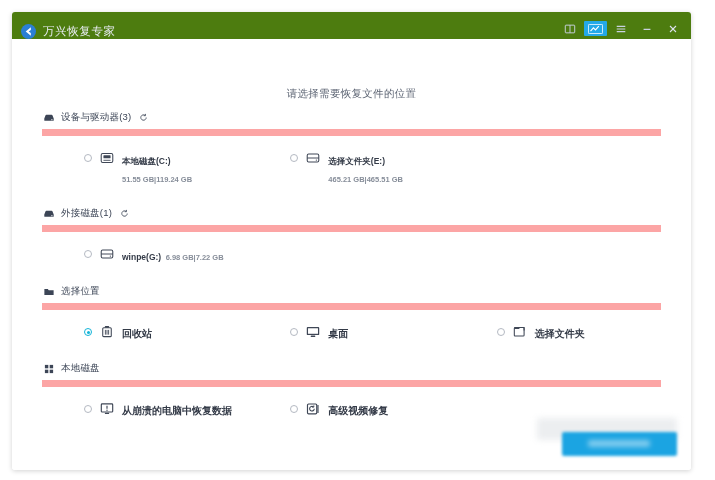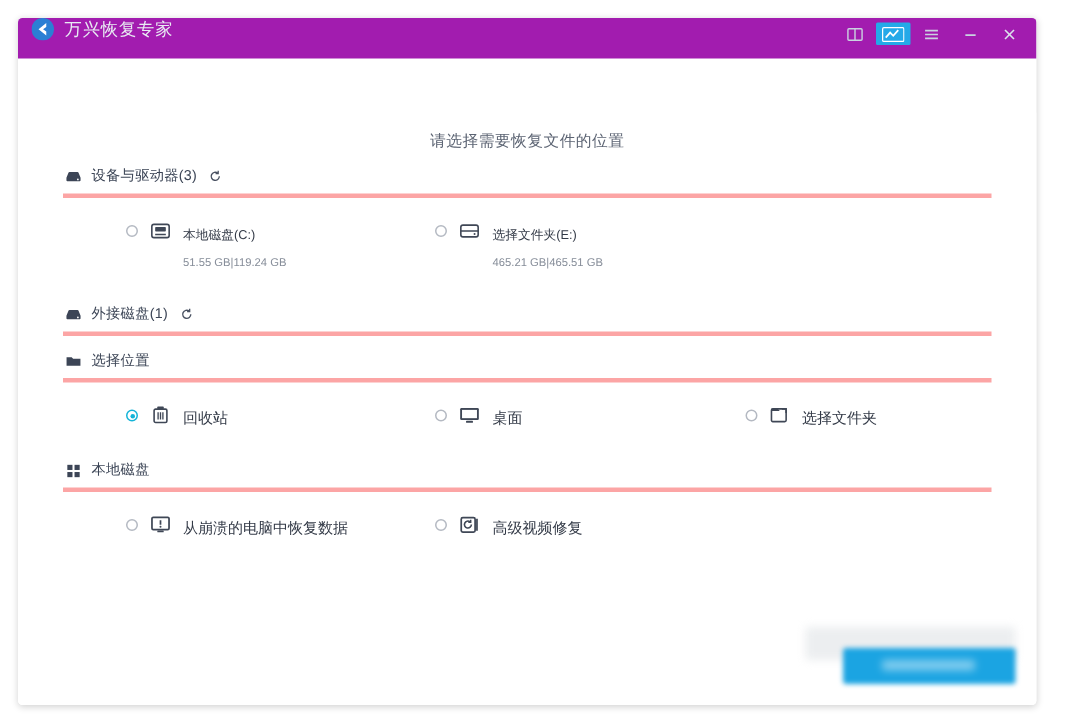--- a/index.html
+++ b/index.html
@@ -16,23 +16,23 @@
     background: #ffffff;
     border-radius: 3px;
     box-shadow: 0 1px 5px rgba(0,0,0,0.18);
     overflow: hidden;
     display: flex;
     flex-direction: column;
   }
   
   .titlebar {
     height: 27px;
-    background: #a21caf;
+    background: #4d7c0f;
     display: flex;
-    align-items: flex-start;
+    align-items: flex-end;
     padding: 0 6px 0 9px;
     flex: 0 0 auto;
   }
   .brand { display: flex; align-items: center; gap: 7px; }
   .logo-mark {
     width: 15px; height: 15px;
     position: relative;
     display: block;
   }
   .logo-mark svg { display: block; }
@@ -73,21 +73,21 @@
     color: #5c6473;
     padding: 12px 0 10px 0;
     letter-spacing: 0.3px;
   }
   .section { padding: 0 30px; }
   .section-head {
     display: flex;
     align-items: center;
     gap: 6px;
     padding-bottom: 5px;
-    border-bottom: 3px solid #fca5a5;
+    border-bottom: 7px solid #fca5a5;
     margin-bottom: 2px;
   }
   .section-icon {
     width: 13px; height: 13px;
     display: flex; align-items: center; justify-content: center;
     color: #3c4556;
   }
   .section-icon svg { display: block; }
   .section-title {
     font-size: 9.5px;
@@ -104,20 +104,21 @@
   .opt-grid {
     display: grid;
     grid-template-columns: 1fr 1fr 1fr;
     padding: 8px 0 8px 0;
   }
   .opt {
     display: flex;
     align-items: flex-start;
     gap: 7px;
     padding: 3px 6px 3px 42px;
+    font-weight: bold;
   }
   .radio {
     width: 8px; height: 8px;
     border: 1px solid #b4b9c2;
     border-radius: 50%;
     flex: 0 0 auto;
     margin-top: 5px;
     background: #fff;
     position: relative;
   }
@@ -330,20 +331,41 @@
           </svg>
         </span>
         <span class="section-title">外接磁盘(1)</span>
         <span class="refresh-icon">
           <svg viewBox="0 0 12 12" width="9" height="9">
             <path d="M9.6 6 A3.6 3.6 0 1 1 8.2 3.2" fill="none" stroke="#4a5262" stroke-width="1.2"></path>
             <path d="M8.6 1.2 L8.6 3.6 L6.3 3.6" fill="none" stroke="#4a5262" stroke-width="1.2"></path>
           </svg>
         </span>
       </div>
+      <div class="opt-grid">
+        <div class="opt">
+          <span class="radio"></span>
+          <span class="opt-icon">
+            <svg viewBox="0 0 18 18" width="16" height="16">
+              <rect x="2.5" y="4.6" width="13" height="8.8" rx="1.6" fill="none" stroke="#3f4756" stroke-width="1.2"></rect>
+              <line x1="2.5" y1="9" x2="15.5" y2="9" stroke="#3f4756" stroke-width="1.1"></line>
+              <circle cx="12.8" cy="11.3" r="0.75" fill="#3f4756"></circle>
+            </svg>
+          </span>
+          <span class="drive-body">
+            <span class="drive-name">winpe(G:)</span>
+            <span class="bar-track">
+              <span class="bar-fill" style="width:4%"></span>
+            </span>
+            <span class="drive-size">6.98 GB|7.22 GB</span>
+          </span>
+        </div>
+        <div></div>
+        <div></div>
+      </div>
     </div>
 
     <div class="section blk">
       <div class="section-head">
         <span class="section-icon">
           <svg viewBox="0 0 14 14" width="12" height="12">
             <path d="M1.6 3.6 L5.6 3.6 L6.7 4.9 L12.4 4.9 L12.4 10.4 L1.6 10.4 Z" fill="#3c4556"></path>
           </svg>
         </span>
         <span class="section-title">选择位置</span>

